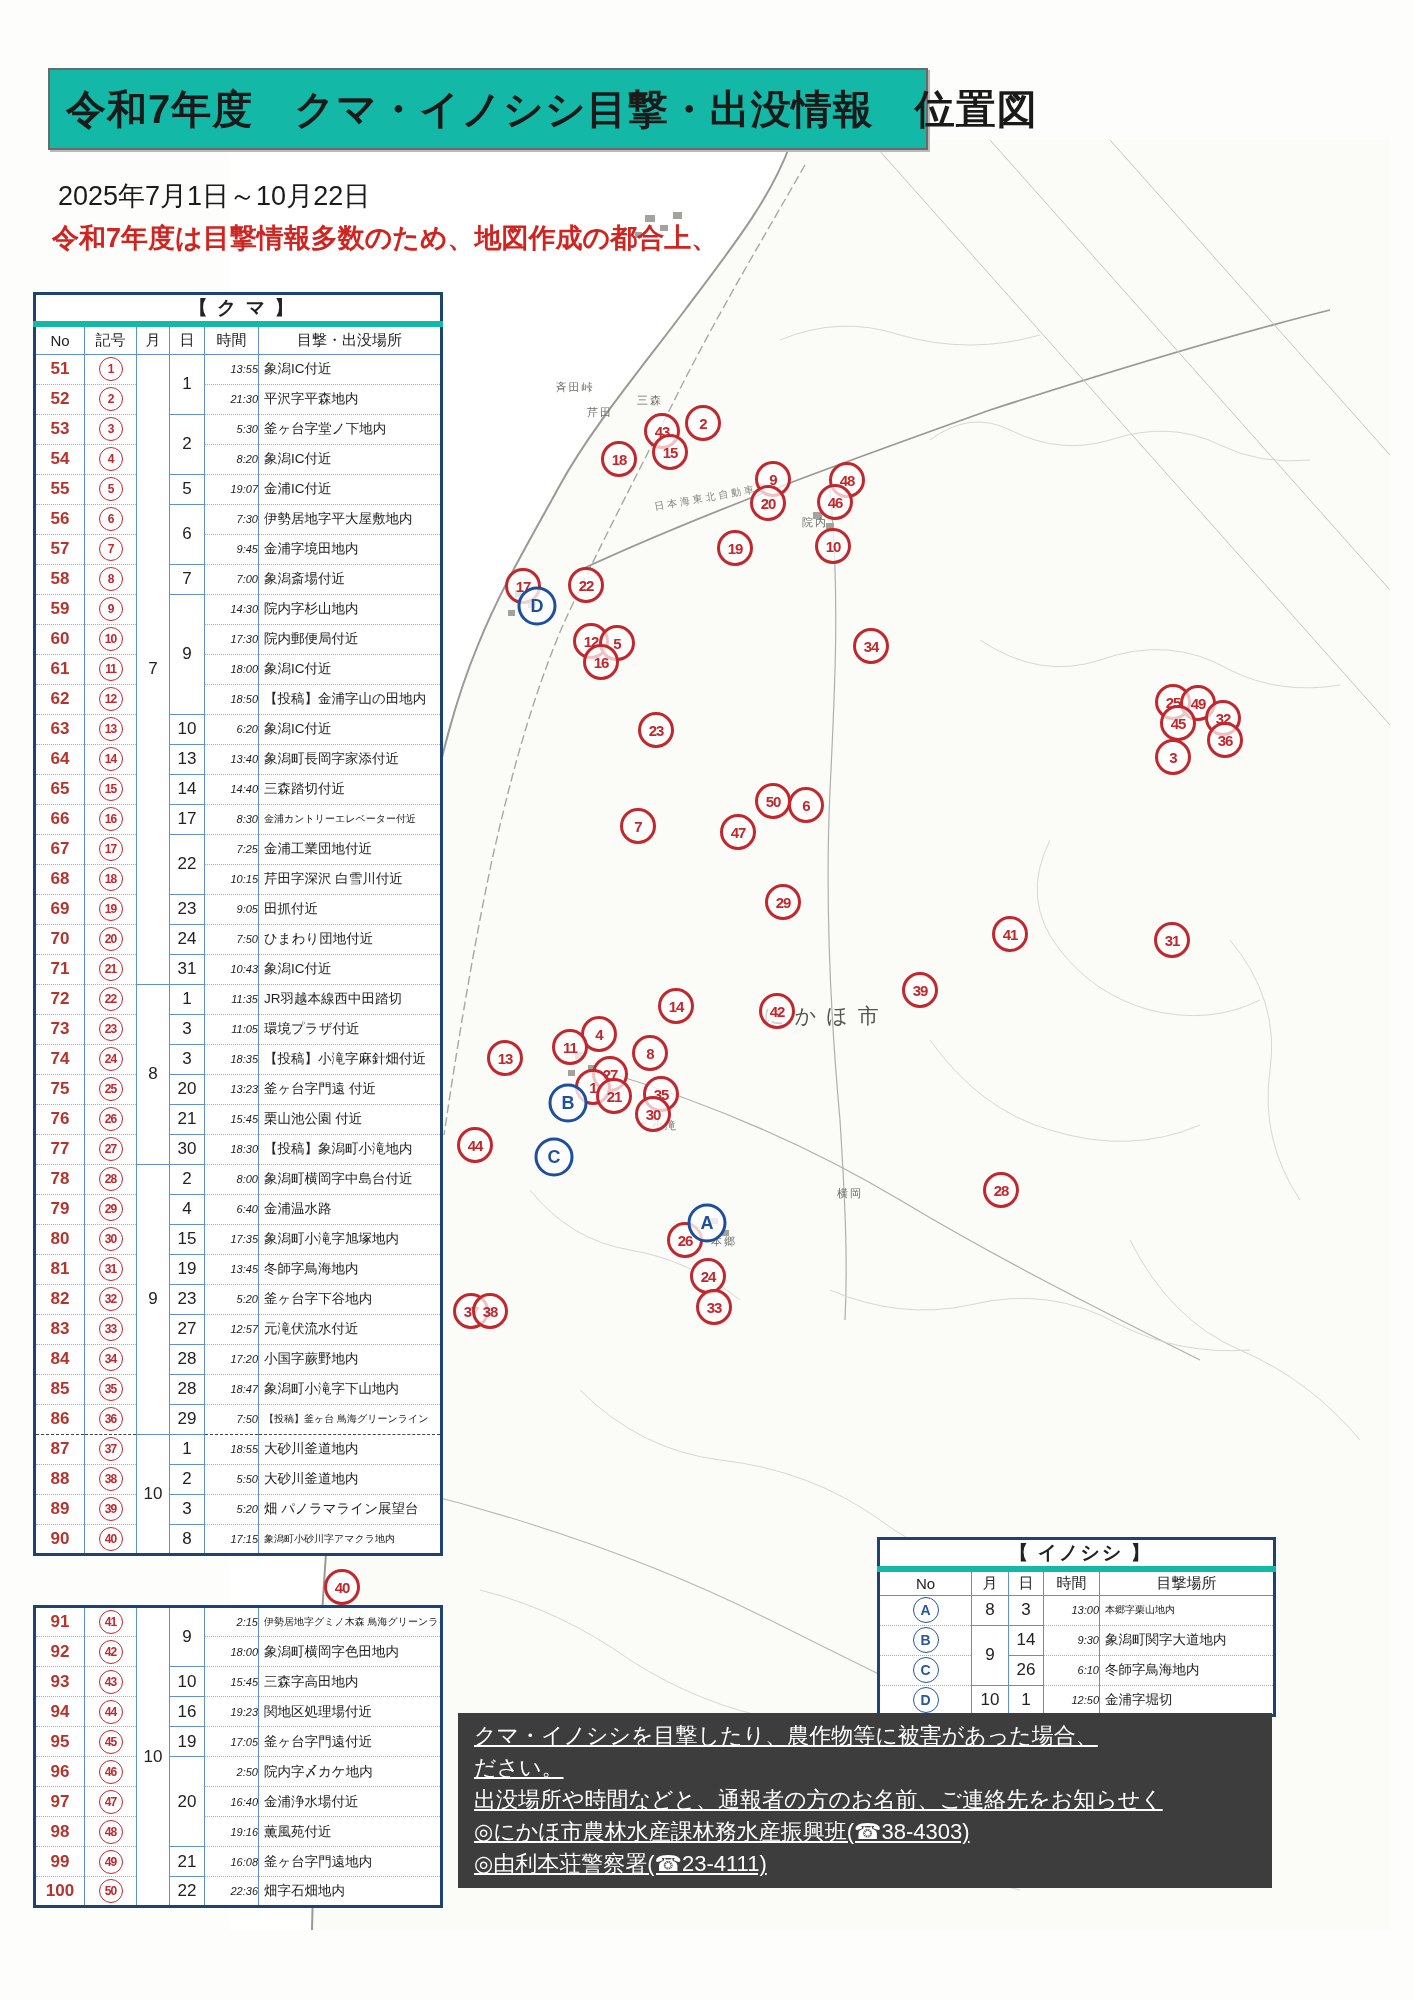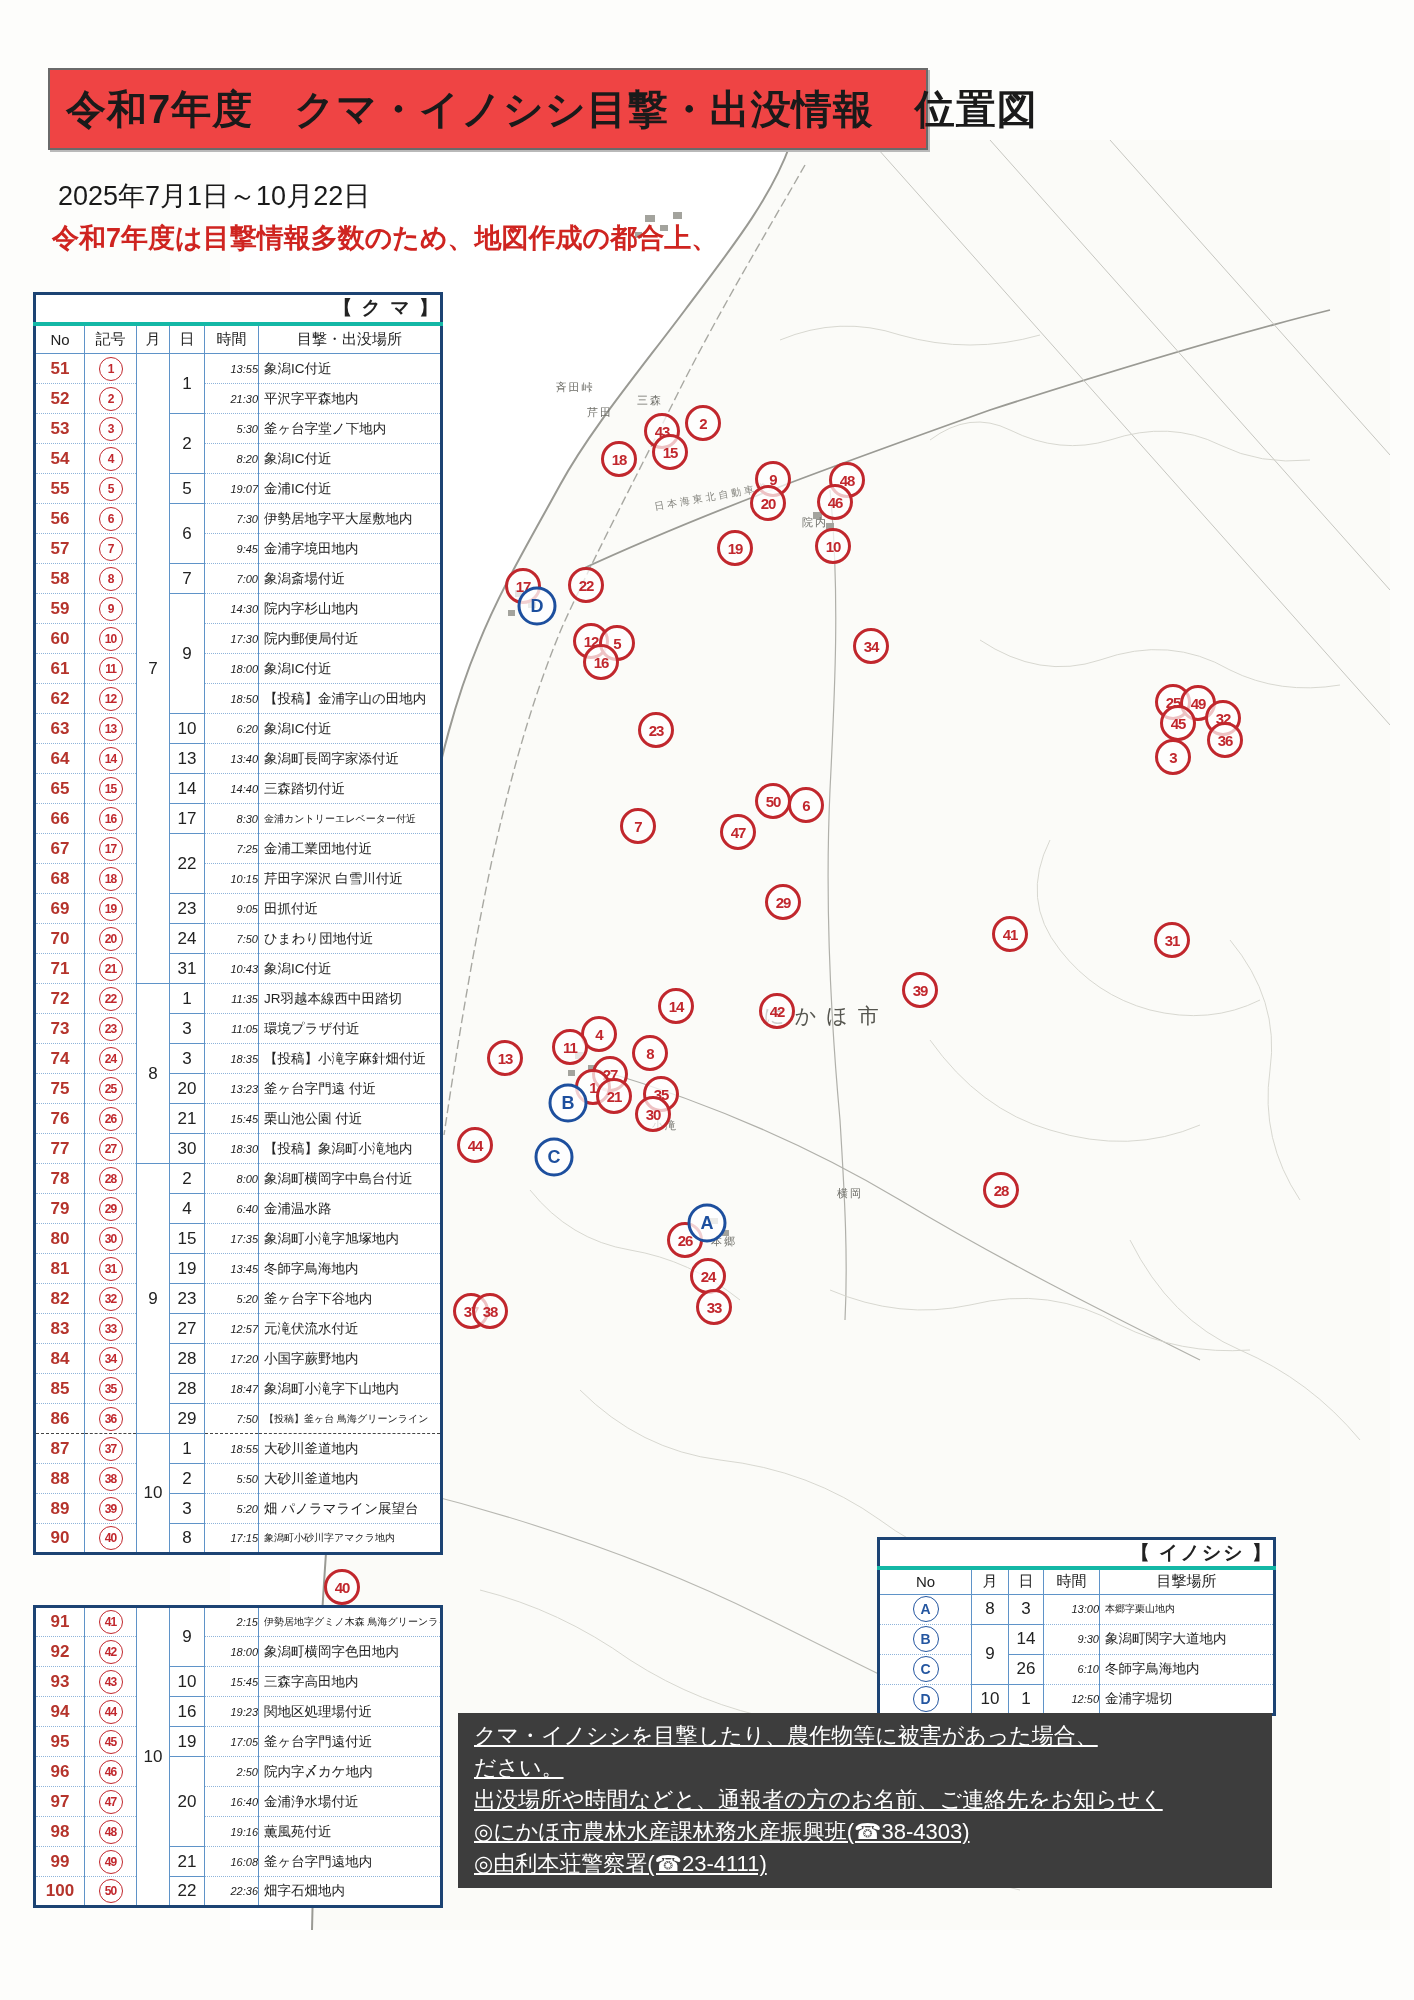--- a/index.html
+++ b/index.html
@@ -1,19 +1,19 @@
 <!DOCTYPE html>
 <html><head>
 <meta charset="utf-8">
 <style>
   html,body{margin:0;padding:0;background:#e8e8e6;}
   .page{position:relative;width:1414px;height:2000px;background:#fdfdfb;overflow:hidden;
         font-family:"Liberation Sans","DejaVu Sans",sans-serif;color:#222;}
   
-  .banner{position:absolute;left:48px;top:68px;width:860px;height:78px;background:#ef4444;
+  .banner{position:absolute;left:48px;top:68px;width:860px;height:78px;background:#14b8a6;
           border:2px solid #6a6a6a;box-shadow:2px 2px 0 #b9b9b9;display:flex;align-items:center;
           padding-left:16px;z-index:3;}
   .banner span{font-size:40px;font-weight:bold;color:#1a1a1a;letter-spacing:1px;white-space:nowrap;}
   .daterange{position:absolute;left:58px;top:178px;font-size:27px;color:#1a1a1a;z-index:3;}
   .notice{position:absolute;left:52px;top:222px;z-index:3;color:#cf2420;font-weight:bold;
           font-size:27px;line-height:33px;}
   .ncirc{display:inline-flex;align-items:center;justify-content:center;width:27px;height:27px;
          border:2px solid #cf2420;border-radius:50%;font-size:17px;vertical-align:-4px;}
   
   .map{position:absolute;left:230px;top:140px;width:1160px;height:1790px;z-index:0;}
@@ -29,21 +29,21 @@
          border:3px solid #1d4f9e;background:rgba(255,255,255,.78);color:#1d4f9e;font-weight:bold;
          font-size:18px;display:flex;align-items:center;justify-content:center;z-index:2;}
   
   table{border-collapse:collapse;background:#fff;position:absolute;z-index:4;table-layout:fixed;}
   .kt{left:33px;top:292px;width:407px;border:3px solid #1c4373;}
   .kt2{left:33px;top:1605px;width:407px;border:3px solid #1c4373;}
   .bt{left:877px;top:1537px;width:396px;border:3px solid #1c4373;}
   tr{height:30px;}
   td,th{border-left:1px solid #5f93c8;padding:0;overflow:hidden;}
   th{border-bottom:1px solid #5f93c8;font-weight:normal;font-size:15px;text-align:center;}
-  tr.ttl td{border-bottom:4px solid #14b8a6;font-size:19px;font-weight:bold;text-align:right;
+  tr.ttl td{border-bottom:6px solid #14b8a6;font-size:19px;font-weight:bold;text-align:center;
             padding-left:8px;letter-spacing:2px;}
   td.tn{color:#b5342c;font-weight:bold;font-size:17px;text-align:center;border-top:1px dotted #8fb4da;}
   td.ts{text-align:center;border-top:1px dotted #8fb4da;}
   td.tm,td.td2{border:1px solid #5f93c8;text-align:center;font-size:17px;vertical-align:middle;}
   td.tt{font-size:11px;text-align:right;border-top:1px dotted #8fb4da;font-style:italic;}
   td.tp{font-size:13.5px;text-align:left;padding-left:5px;border-top:1px dotted #8fb4da;white-space:nowrap;}
   tr.sm td.tp{font-size:10px;}
   tr.mb td{border-top:1px dashed #444;}
   .scirc{display:inline-flex;align-items:center;justify-content:center;width:22px;height:22px;
          border:1.5px solid #c1272d;border-radius:50%;color:#c1272d;font-size:12px;font-weight:bold;

